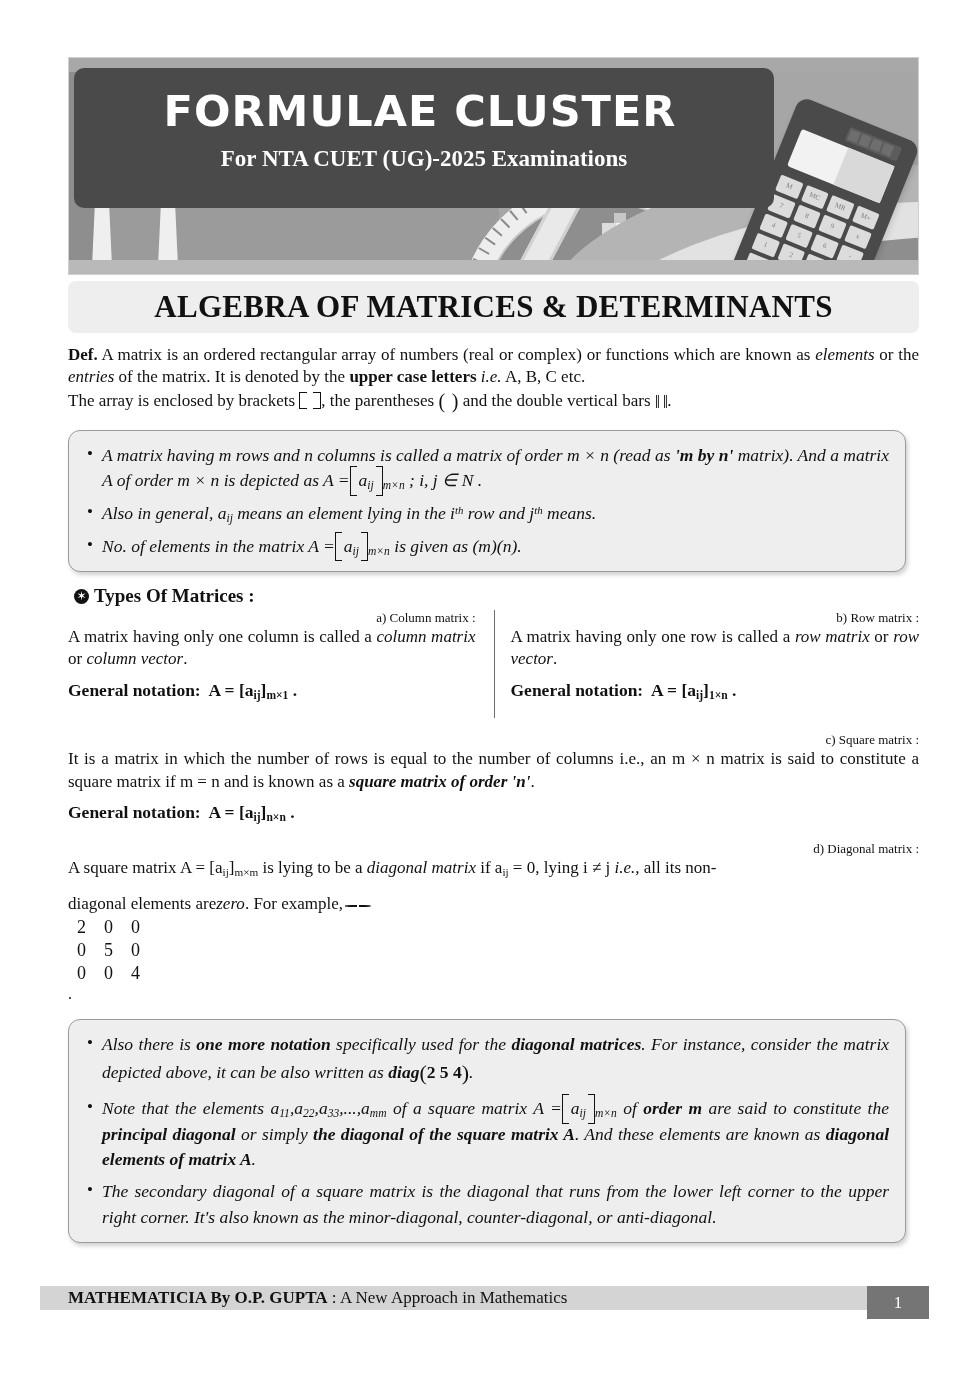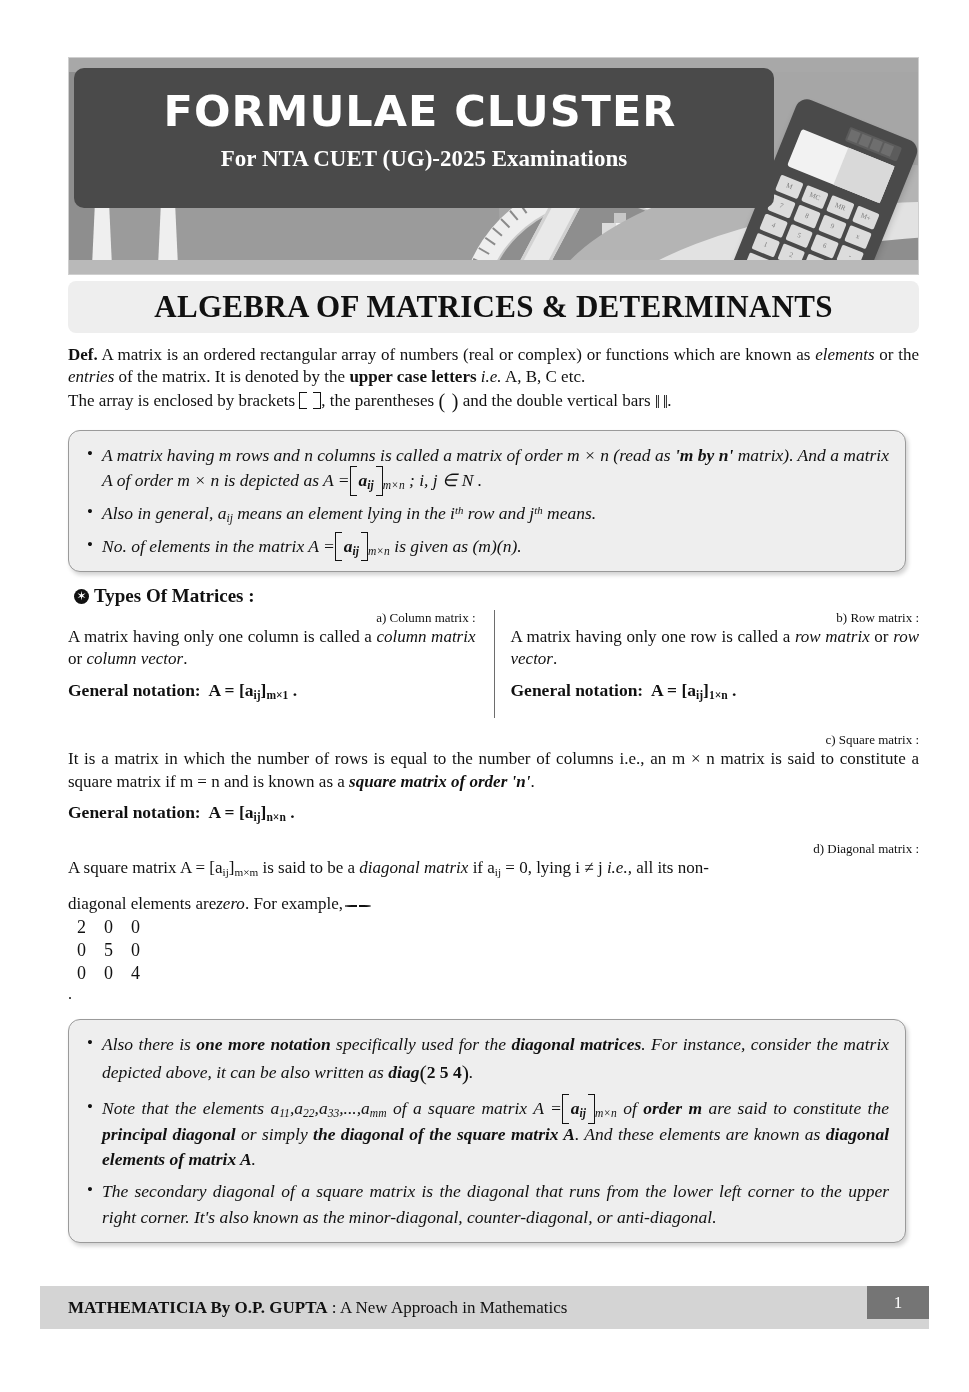--- a/index.html
+++ b/index.html
@@ -108,21 +108,21 @@
   p.just{margin:0;text-align:justify;font-size:17px;line-height:1.32;}
   p.left{margin:0;text-align:left;font-size:17px;line-height:1.32;}
   i{font-style:italic;}
   b{font-weight:bold;}
 
   
   .m{font-family:"Liberation Serif",serif;font-style:italic;}
   .up{font-style:normal;}
   sub{font-size:.66em;vertical-align:-.25em;}
   sup{font-size:.62em;vertical-align:.45em;}
-  .brk{display:inline-block;position:relative;padding:0 9px;font-weight:bold;}
+  .brk{display:inline-block;position:relative;padding:0 9px;}
   .brk:before,.brk:after{
     content:"";position:absolute;top:-2px;bottom:-2px;width:6px;
     border-top:1.3px solid #111;border-bottom:1.3px solid #111;
   }
   .brk:before{left:0;border-left:1.3px solid #111;}
   .brk:after{right:0;border-right:1.3px solid #111;}
   .emptybrk{display:inline-block;position:relative;width:22px;height:17px;vertical-align:-3px;}
   .emptybrk:before,.emptybrk:after{
     content:"";position:absolute;top:0;bottom:0;width:7px;
     border-top:1.3px solid #111;border-bottom:1.3px solid #111;
@@ -162,21 +162,21 @@
     content:"";position:absolute;top:0;bottom:0;width:11px;
     border:1.4px solid #111;
   }
   .matrixwrap:before{left:0;border-right:none;border-radius:60% 0 0 60%/50% 0 0 50%;}
   .matrixwrap:after{right:0;border-left:none;border-radius:0 60% 60% 0/0 50% 50% 0;}
   table.mx{border-collapse:collapse;}
   table.mx td{padding:1px 9px;font-size:18px;text-align:center;font-family:"Liberation Serif",serif;}
 
   
   .footer{
-    position:absolute;left:40px;top:1286px;width:889px;height:43px;background:#d4d4d4;
+    position:absolute;left:40px;top:1286px;width:889px;height:24px;background:#d4d4d4;
     display:flex;align-items:center;
   }
   .footer .ftext{padding-left:28px;font-size:17px;}
   .footer .pno{
     position:absolute;right:0;top:0;width:62px;height:33px;background:#757575;color:#fff;
     display:flex;align-items:center;justify-content:center;font-size:17px;
   }
 </style>
 </head>
 <body>
@@ -334,21 +334,21 @@
     <p class="just">
       <span>It is a matrix in which the number of rows is equal to the number of columns i.e., an </span><span class="up">m × n</span><span> matrix is said to constitute a square matrix if </span><span class="up">m = n</span><span> and is known as a </span><b><i>square matrix of order 'n'</i></b><span>.</span>
     </p>
     <p class="gnote">
       <span>General notation:</span>&nbsp; <span>A = [a</span><sub>ij</sub><span>]</span><sub>n×n</sub><span> .</span>
     </p>
 
     
     <p class="subhead" style="margin-top:11px;">d) Diagonal matrix :</p>
     <p class="just">
-      <span>A square matrix </span><span>A = [a</span><sub>ij</sub><span>]</span><sub>m×m</sub><span> is said to be a </span><i>diagonal matrix</i><span> if </span><span>a</span><sub>ij</sub><span> = 0</span><span>, lying </span><span>i ≠ j</span><i> i.e.,</i><span> all its non-</span>
+      <span>A square matrix </span><span>A = [a</span><sub>ij</sub><span>]</span><sub>m×m</sub><span> is lying to be a </span><i>diagonal matrix</i><span> if </span><span>a</span><sub>ij</sub><span> = 0</span><span>, lying </span><span>i ≠ j</span><i> i.e.,</i><span> all its non-</span>
     </p>
 
     <p class="left" style="margin-top:14px;display:flex;align-items:center;">
       <span>diagonal elements are </span>
         <i>zero</i>
         <span>. For example, </span>
       <span class="matrixwrap">
         </span>
       </p><table class="mx">
           <tbody>

